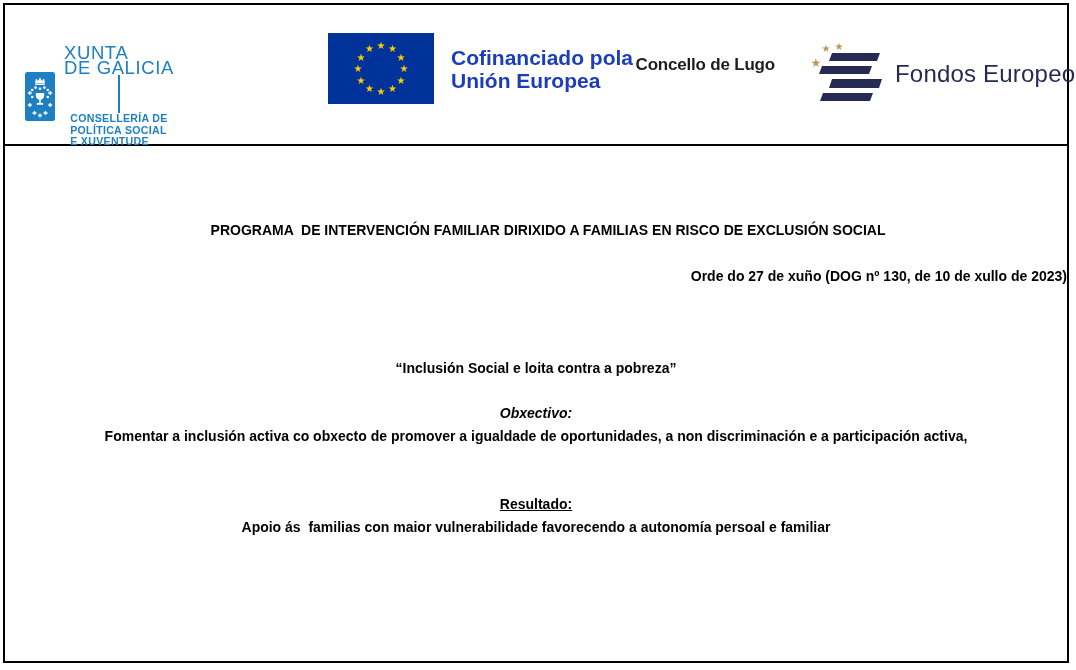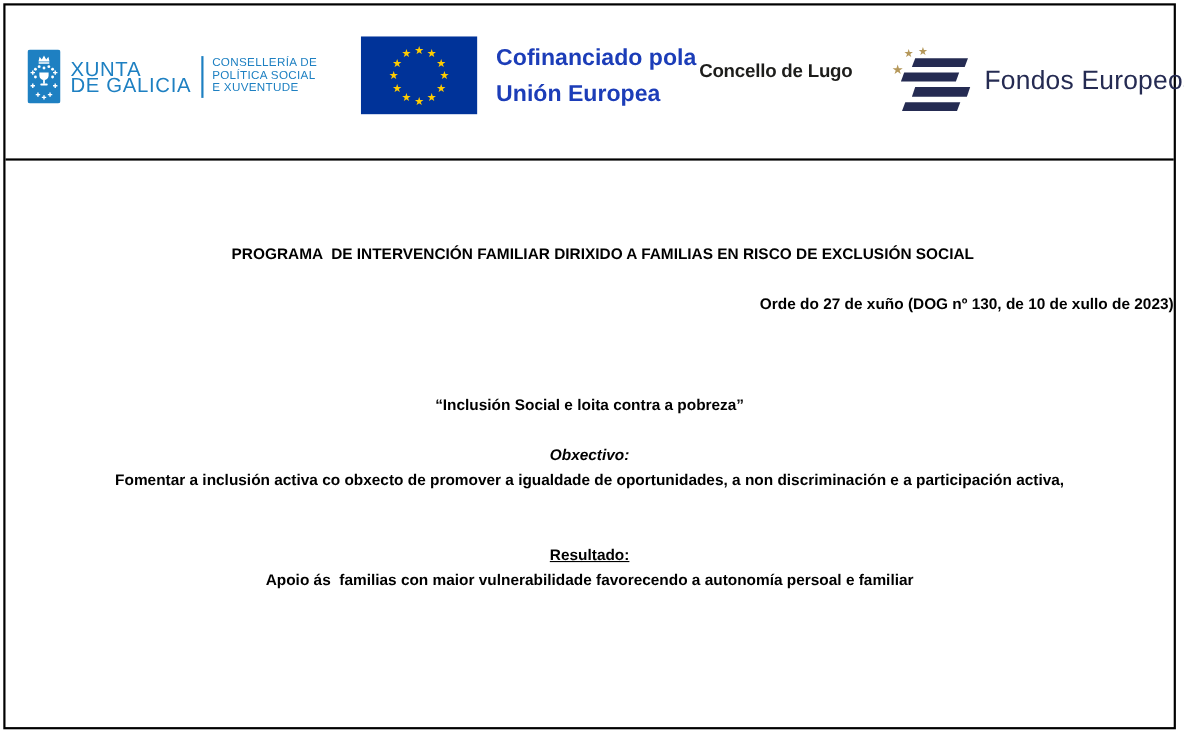--- a/index.html
+++ b/index.html
@@ -28,37 +28,37 @@
   
   .logo-strip{
     position:absolute;left:0;top:0;width:100%;height:141px;
     border-bottom:2px solid var(--border-black);
   }
   .logo{position:absolute;display:flex;align-items:center;}
 
   
   .logo-xunta{left:20px;top:40px;}
   .xunta-emblem{display:block;}
-  .xunta-text{display:flex;align-items:center;margin-left:9px;}
+  .xunta-text{display:flex;align-items:center;margin-left:9px;flex-direction:column;}
   .xunta-name{
     color:var(--xunta-blue);font-size:18.5px;line-height:15px;
     letter-spacing:.6px;font-weight:500;white-space:pre;
   }
   .xunta-sep{width:2px;height:38px;background:var(--xunta-blue);margin:0 8px 0 9px;}
   .xunta-dept{
     color:var(--xunta-blue);font-size:10.6px;line-height:11.6px;
-    letter-spacing:.3px;font-weight:400;white-space:pre;
+    letter-spacing:.3px;font-weight:700;white-space:pre;
   }
 
   
   .logo-eu{left:323px;top:28px;}
   .eu-flag{display:block;}
   .eu-text{
     margin-left:17px;color:var(--eu-text-blue);
-    font-size:21px;line-height:33px;font-weight:bold;white-space:pre;
+    font-size:21px;line-height:23px;font-weight:bold;white-space:pre;
   }
 
   
   .logo-lugo{left:630px;top:27px;align-items:center;width:140px;}
   .lugo-label{
     margin-top:4px;color:var(--lugo-text);font-size:17px;font-weight:bold;
     white-space:pre;letter-spacing:-0.2px;
   }
 
   

